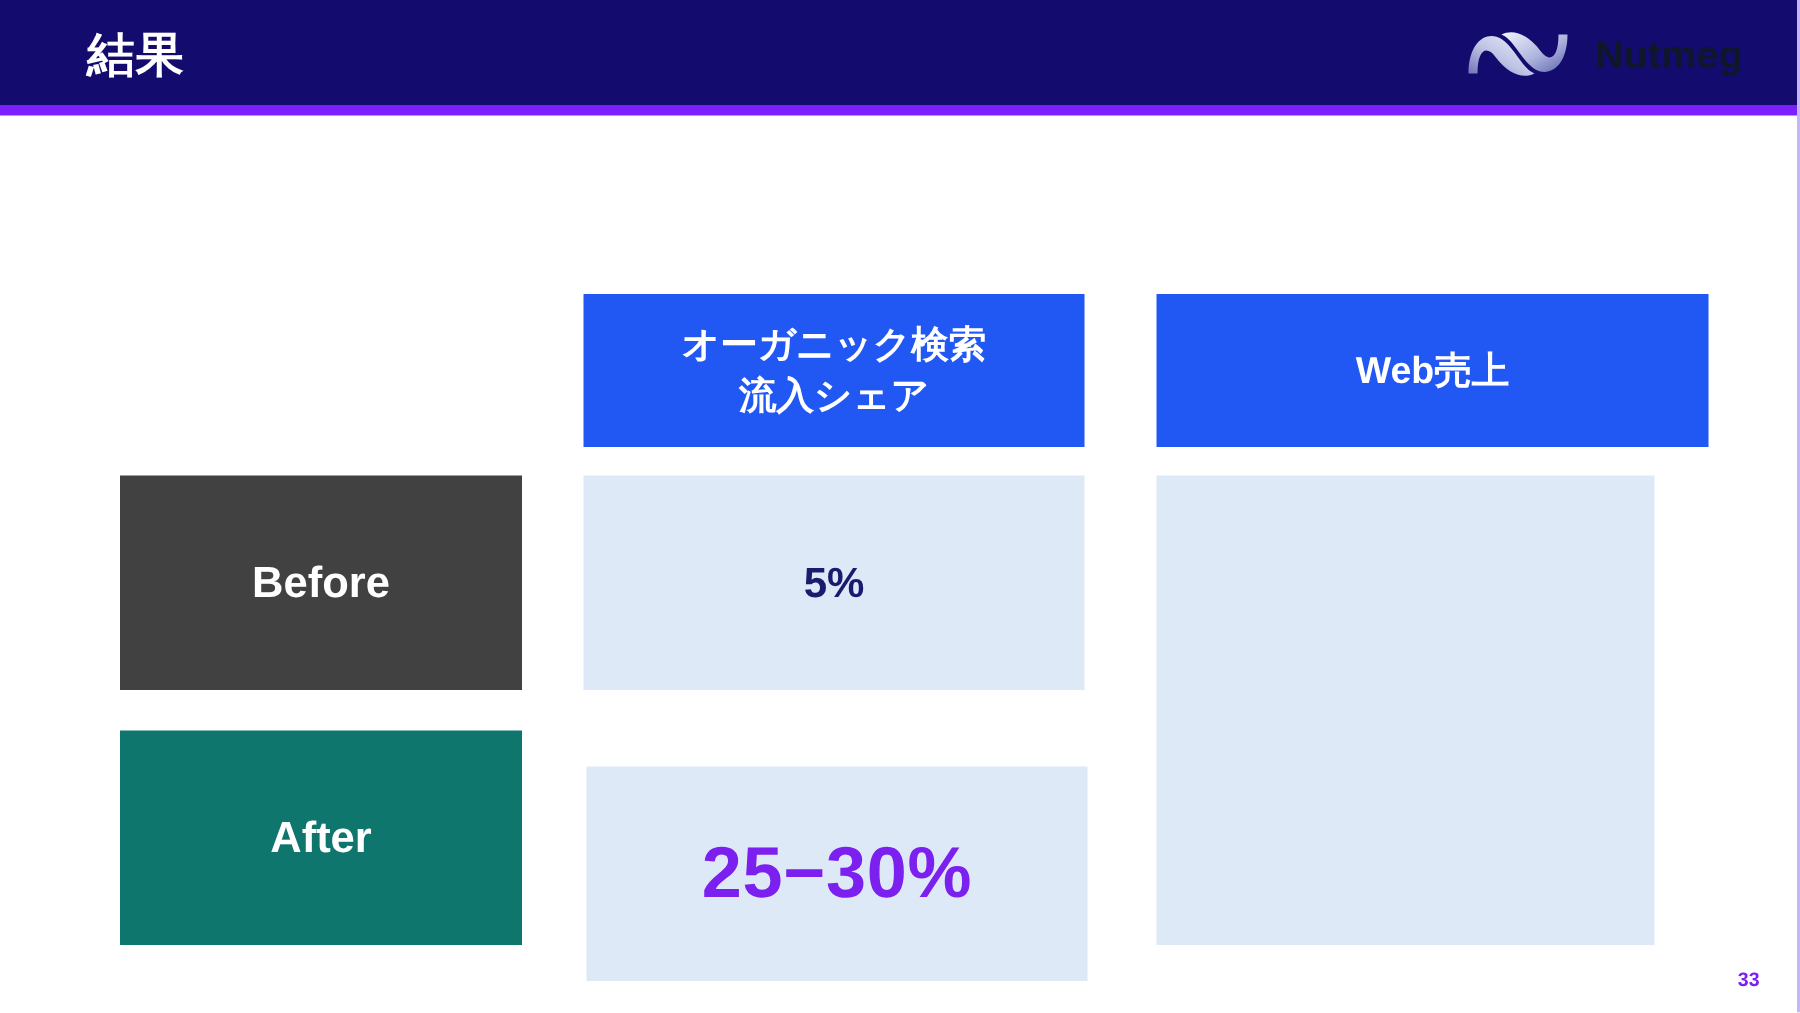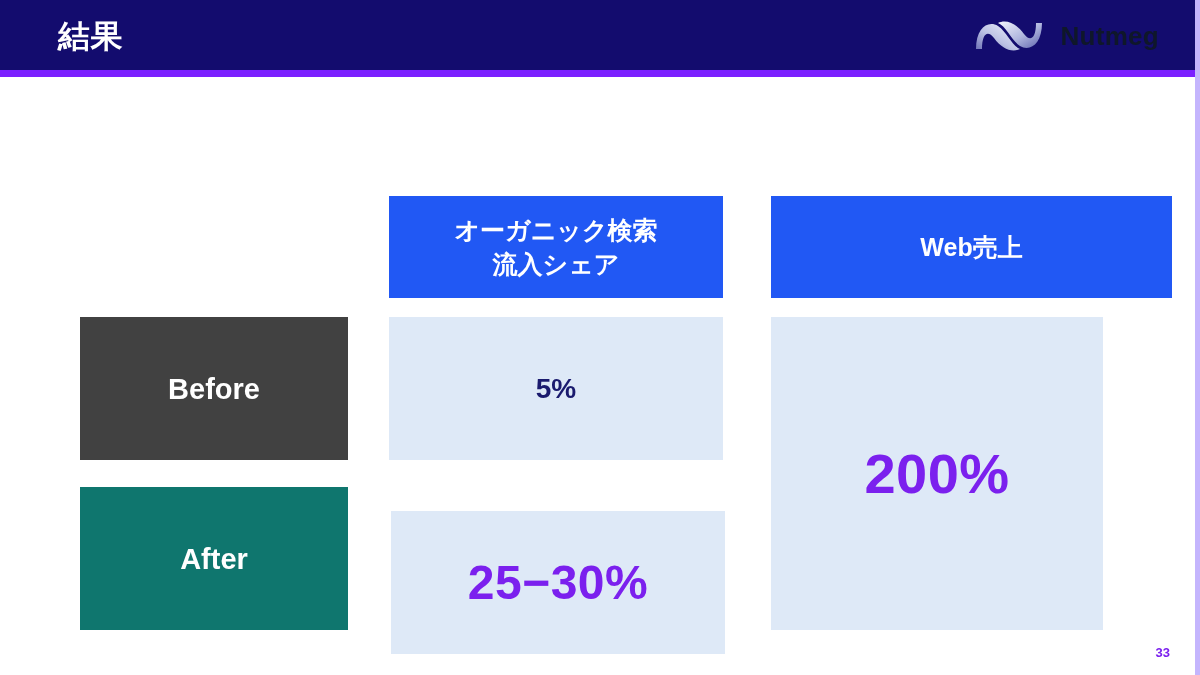--- a/index.html
+++ b/index.html
@@ -11,21 +11,21 @@
   body {
     font-family: "Liberation Sans", "DejaVu Sans", sans-serif;
   }
 
   .slide {
     position: relative;
     width: 1200px;
     height: 675px;
     background: #ffffff;
     overflow: hidden;
-    border-right: 5px solid #c4b5fd;
+    border-right: 2px solid #c4b5fd;
     box-sizing: border-box;
   }
 
   
   .header-bar {
     position: absolute;
     left: 0;
     top: 0;
     width: 1200px;
     height: 70px;
@@ -134,21 +134,21 @@
   .cell-val-huge {
     font-size: 56px;
     font-weight: 700;
     color: #7B20EE;
     line-height: 74px;
     letter-spacing: 0.5px;
   }
 
   
   #head-col-1 { left: 389px; top: 196px; width: 334px; height: 102px; }
-  #head-col-2 { left: 771px; top: 196px; width: 401px; height: 102px; text-align: right; }
+  #head-col-2 { left: 771px; top: 196px; width: 368px; height: 102px; text-align: right; }
 
   #row-before  { left: 80px;  top: 317px; width: 268px; height: 143px; }
   #row-after   { left: 80px;  top: 487px; width: 268px; height: 143px; }
 
   #cell-organic-before { left: 389px; top: 317px; width: 334px; height: 143px; }
   #cell-organic-after  { left: 391px; top: 487px; width: 334px; height: 143px; margin-top: 24px; }
   #cell-web-growth     { left: 771px; top: 317px; width: 332px; height: 313px; }
 
   
   .page-number {
@@ -213,19 +213,18 @@
   <div class="box cell" id="cell-organic-before">
     <div class="cell-val-small">5%</div>
   </div>
 
   <div class="box cell" id="cell-organic-after">
     <div class="cell-val-big">25−30%</div>
   </div>
 
   <div class="box cell" id="cell-web-growth">
     <div>
-      <div class="cell-val-huge">200%</div>
     </div>
   </div>
 
   <div class="page-number">33</div>
 
 </div>
 
 </body></html>

